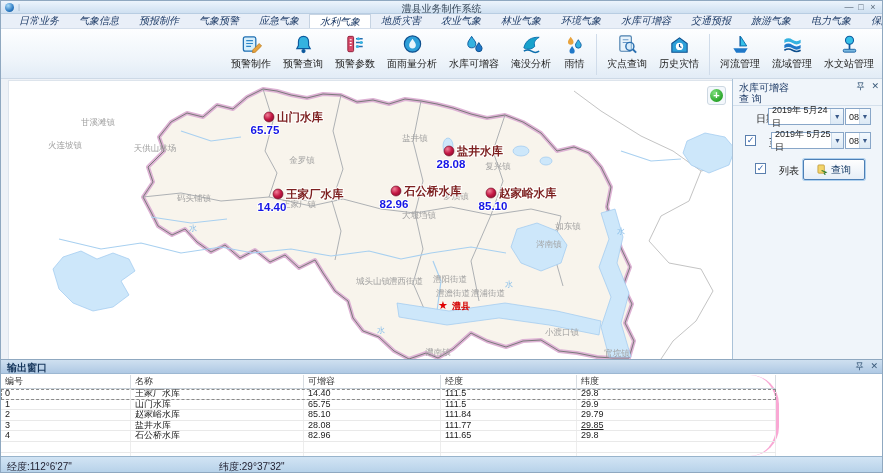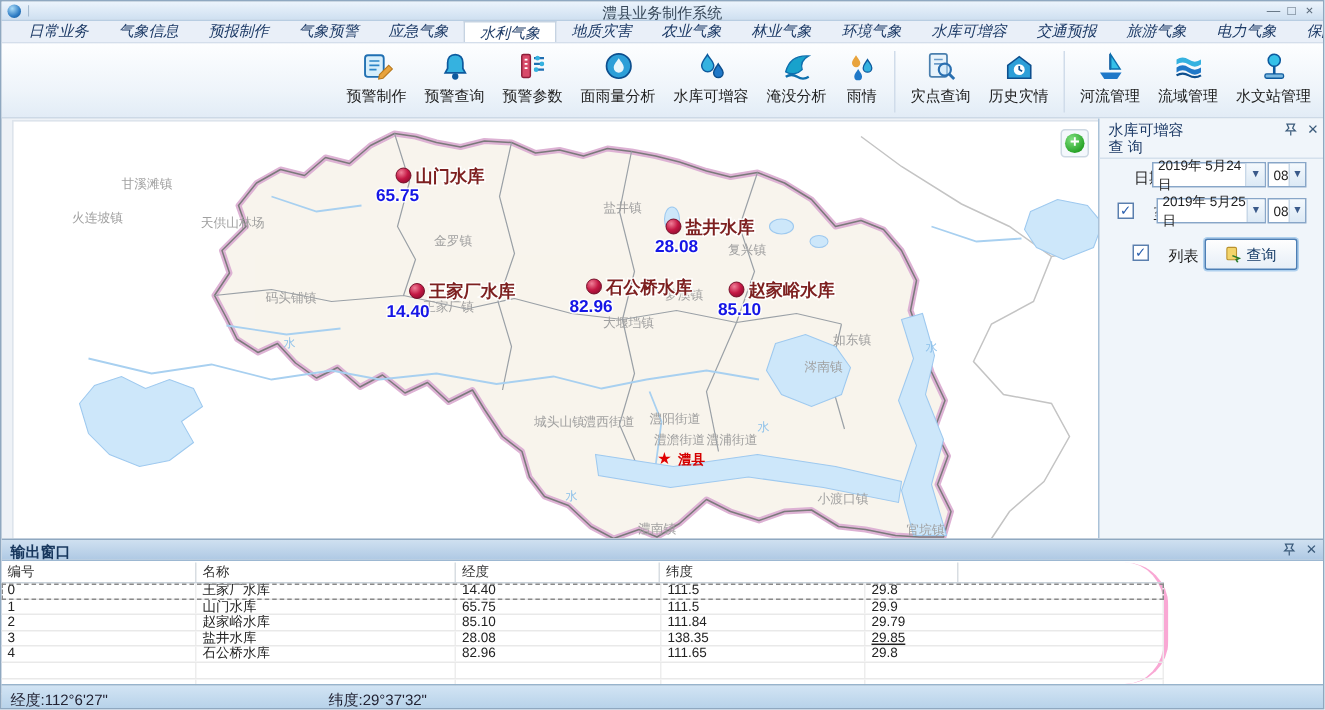--- a/index.html
+++ b/index.html
@@ -359,20 +359,21 @@
           <path d="M2.2 0.8h5.6L6.4 3.8l2 2H1.6l2-2z" fill="none" stroke="#3a5a7a" stroke-width="0.9"></path>
           <path d="M5 6.2v3" stroke="#3a5a7a" stroke-width="0.9"></path>
         </svg>
         <span class="rp-close">✕</span>
       </div>
     </div>
     <div class="table" id="output-table">
         <div class="trow head">
           <div class="tcell" style="width: 130px;">编号</div>
           <div class="tcell" style="width: 173px;">名称</div>
+          <div class="tcell" style="width: 137px;">可增容</div>
           <div class="tcell" style="width: 136px;">经度</div>
           <div class="tcell" style="width: 199px;">纬度</div>
         </div>
         <div class="trow focused">
           <div class="tcell" style="width: 130px;">0</div>
           <div class="tcell" style="width: 173px;">王家厂水库</div>
           <div class="tcell" style="width: 137px;">14.40</div>
           <div class="tcell" style="width: 136px;">111.5</div>
           <div class="tcell" style="width: 199px;">29.8</div>
         </div>
@@ -387,21 +388,21 @@
           <div class="tcell" style="width: 130px;">2</div>
           <div class="tcell" style="width: 173px;">赵家峪水库</div>
           <div class="tcell" style="width: 137px;">85.10</div>
           <div class="tcell" style="width: 136px;">111.84</div>
           <div class="tcell" style="width: 199px;">29.79</div>
         </div>
         <div class="trow">
           <div class="tcell" style="width: 130px;">3</div>
           <div class="tcell" style="width: 173px;">盐井水库</div>
           <div class="tcell" style="width: 137px;">28.08</div>
-          <div class="tcell" style="width: 136px;">138.35</div>
+          <div class="tcell" style="width: 136px;">111.77</div>
           <div class="tcell" style="width: 199px; text-decoration: underline;">29.85</div>
         </div>
         <div class="trow">
           <div class="tcell" style="width: 130px;">4</div>
           <div class="tcell" style="width: 173px;">石公桥水库</div>
           <div class="tcell" style="width: 137px;">82.96</div>
           <div class="tcell" style="width: 136px;">111.65</div>
           <div class="tcell" style="width: 199px;">29.8</div>
         </div>
         <div class="trow">

